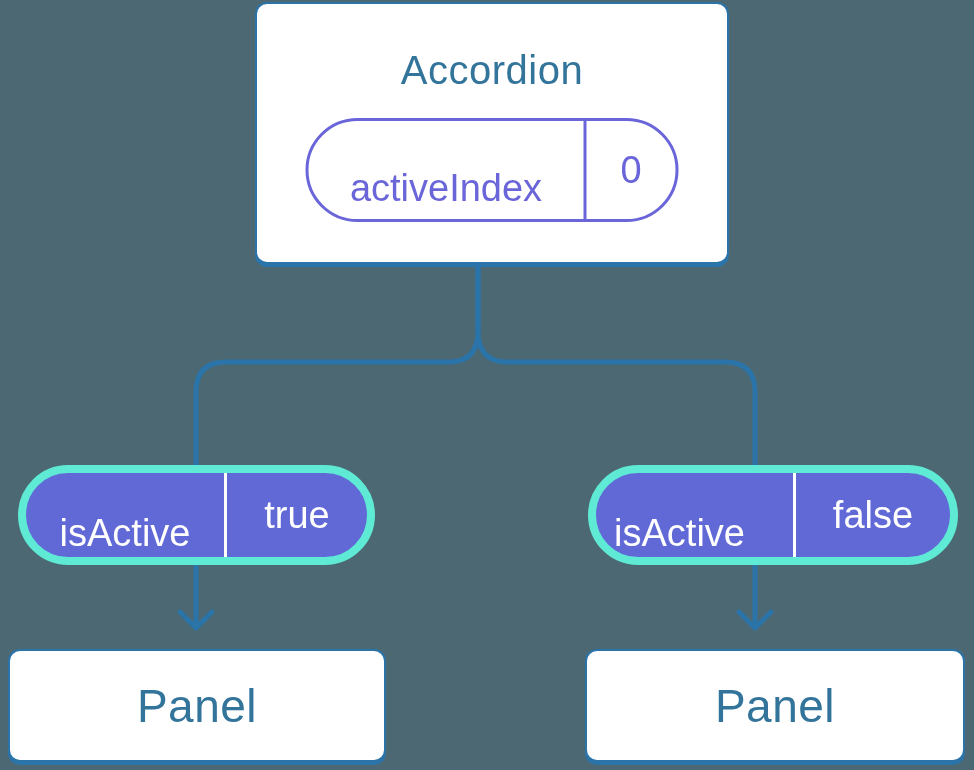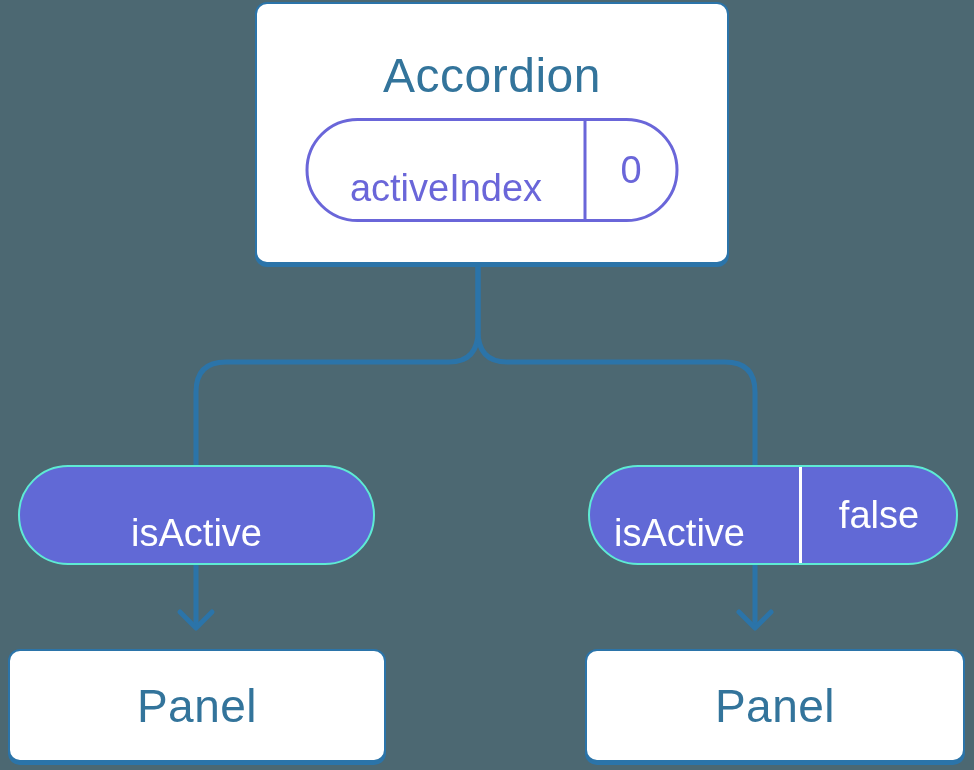--- a/index.html
+++ b/index.html
@@ -46,21 +46,21 @@
     box-shadow: 0 3px 0 var(--box-border-blue);
     border-radius: 12px;
     z-index: 1;
   }
 
   .accordion-card { left: 255px; top: 2px; width: 474px; height: 262px; }
 
   .card-title {
     margin-top: 44px;
     text-align: center;
-    font-size: 48px;
+    font-size: 40px;
     font-weight: 500;
     color: var(--heading-blue);
     letter-spacing: 0.5px;
   }
 
   .pill {
     position: absolute;
     display: flex;
     align-items: stretch;
     border-radius: 999px;
@@ -87,21 +87,21 @@
     border: 3px solid var(--pill-purple-outline);
     color: var(--pill-purple-outline);
   }
   .pill-outline .value-cell {
     width: 92px;
     border-left: 3px solid var(--pill-purple-outline);
   }
 
   .pill-solid {
     background: var(--pill-purple-fill);
-    border: 2px solid #5eead4;
+    border: 8px solid #5eead4;
     color: var(--pill-text-on-fill);
   }
   .pill-solid .value-cell { border-left: 3px solid #ffffff; }
 
   .pill-true  { left: 18px;  top: 465px; width: 357px; height: 100px; }
   .pill-true  .value-cell { width: 143px; }
   .pill-false { left: 588px; top: 465px; width: 370px; height: 100px; }
   .pill-false .value-cell { width: 157px; margin-left: 30px; }
 
   .panel-card {
@@ -130,20 +130,21 @@
   <div class="card accordion-card">
     <div class="card-title">Accordion</div>
     <div class="pill pill-outline">
       <span class="name-cell">activeIndex</span>
       <span class="value-cell">0</span>
     </div>
   </div>
 
   <div class="pill pill-solid pill-true">
     <span class="name-cell">isActive</span>
+    <span class="value-cell">true</span>
   </div>
 
   <div class="pill pill-solid pill-false">
     <span class="name-cell">isActive</span>
     <span class="value-cell">false</span>
   </div>
 
   <div class="card panel-card panel-left">Panel</div>
 
   <div class="card panel-card panel-right">Panel</div>

